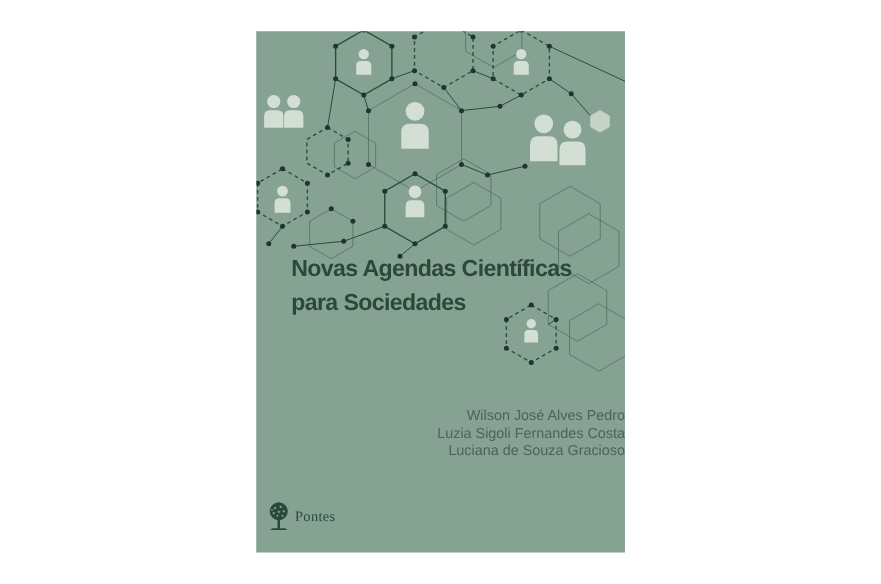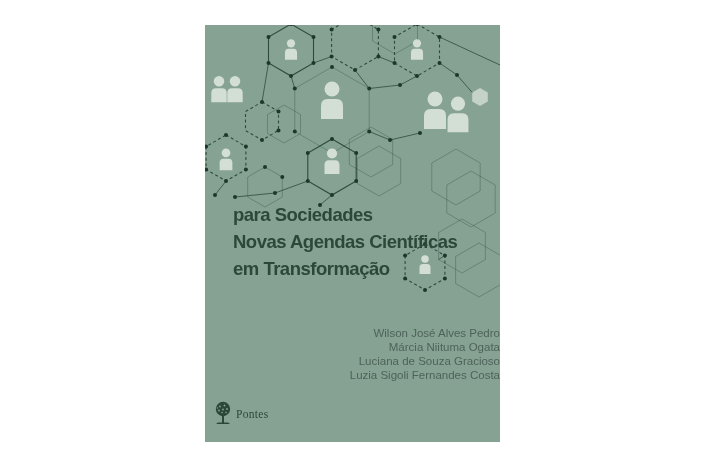--- a/index.html
+++ b/index.html
@@ -164,30 +164,28 @@
         <use href="#person" transform="translate(230,88)"></use>
         <use href="#person" transform="translate(253,92) scale(0.95)"></use>
       </g>
       <use href="#person" transform="translate(21,136) scale(0.58)"></use>
       <use href="#person" transform="translate(127,138) scale(0.68)"></use>
       <use href="#person" transform="translate(220,241) scale(0.5)"></use>
     </g>
   </svg>
 
   <div class="title">
+    <div>Novas Agendas Científicas</div>
     <div>para Sociedades</div>
-    <div>Novas Agendas Científicas</div>
-    <div>em Transformação</div>
   </div>
 
   <div class="authors">
     <div>Wilson José Alves Pedro</div>
-    <div>Márcia Niituma Ogata</div>
+    <div>Luzia Sigoli Fernandes Costa</div>
     <div>Luciana de Souza Gracioso</div>
-    <div>Luzia Sigoli Fernandes Costa</div>
   </div>
 
   <div class="logo">
     <svg width="26" height="26" viewBox="0 0 26 26" aria-hidden="true">
       <g fill="var(--title-text)">
         <circle cx="13" cy="8" r="7.2"></circle>
         <rect x="12" y="13" width="2" height="10"></rect>
         <path d="M6 23 L20 23 L18 21.5 L8 21.5 Z"></path>
         <line x1="13" y1="15" x2="9" y2="12" stroke="var(--title-text)" stroke-width="1.2"></line>
         <line x1="13" y1="15" x2="17" y2="12" stroke="var(--title-text)" stroke-width="1.2"></line>

